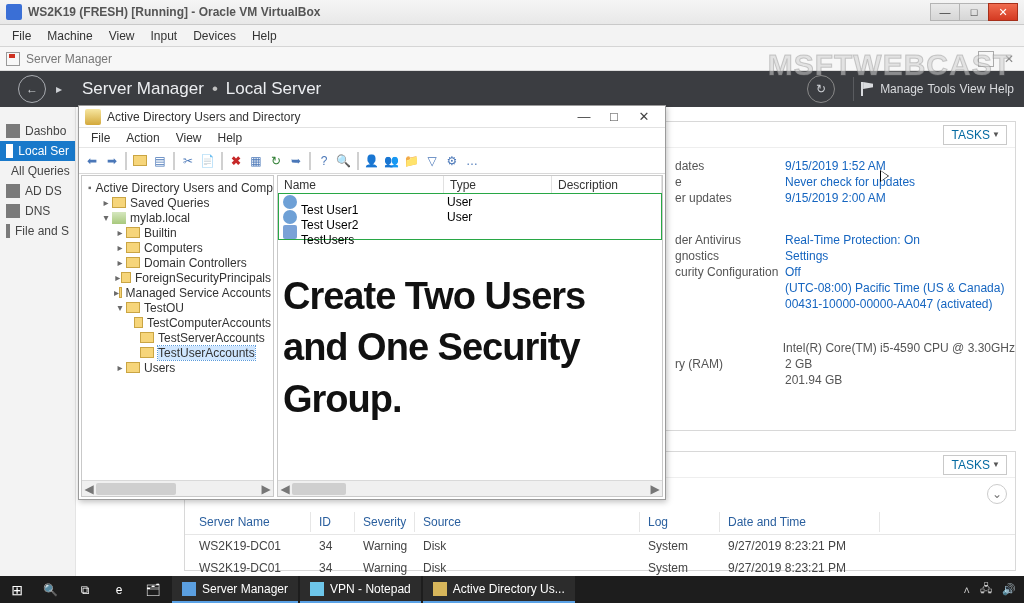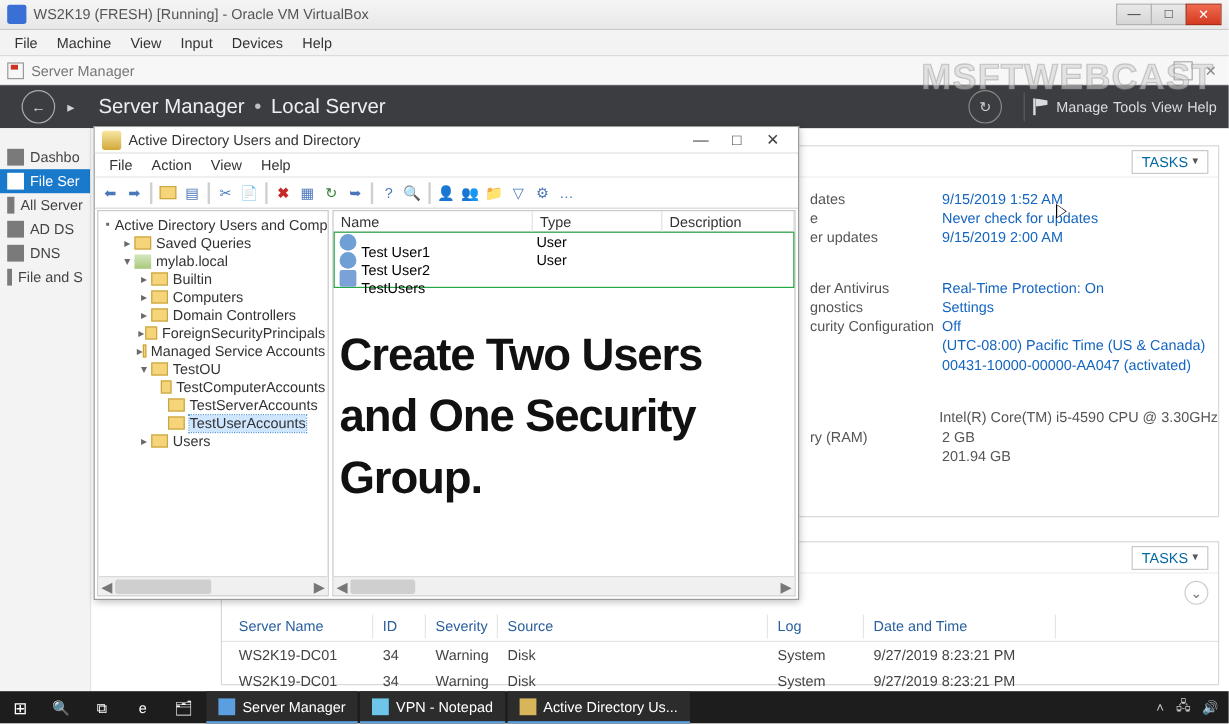--- a/index.html
+++ b/index.html
@@ -1,21 +1,21 @@
 <!DOCTYPE html>
 <html><head>
 <meta charset="utf-8">
 <style>
 * { box-sizing: border-box; margin: 0; padding: 0; font-family: "Segoe UI", Tahoma, sans-serif; }
 body { width: 1024px; height: 603px; overflow: hidden; background: #fff; position: relative; font-size: 12px; }
 
 
 .vb-title { height: 25px; background: linear-gradient(#f5f5f5,#e8e8e8); border-bottom: 1px solid #c9c9c9; display:flex; align-items:center; padding: 0 6px; }
 .vb-title .ico { width:16px; height:16px; background:#3a6fd6; margin-right:6px; border-radius:2px;}
-.vb-title .txt { color:#555; flex:1;}
+.vb-title .txt { color:#555; flex:1;font-weight:bold;}
 .vb-title .winbtns { display:flex; }
 .vb-title .winbtn { width:30px; height:18px; background:linear-gradient(#e9e9e9,#d6d6d6); border:1px solid #b4b4b4; margin-left:-1px; display:flex; align-items:center; justify-content:center; font-size:11px; color:#333;}
 .vb-title .winbtn.close { background: linear-gradient(#f06b4e,#d43a22); color:#fff; border-color:#a62f1a;}
 .vb-menubar { height:22px; background:#f3f3f3; border-bottom:1px solid #d5d5d5; display:flex; align-items:center; padding:0 4px;}
 .vb-menubar span { padding:2px 8px; color:#333; }
 
 
 .sm-title { height: 24px; background:#f7f7f7; border-bottom:1px solid #dcdcdc; display:flex; align-items:center; padding:0 6px; }
 .sm-title .flag { width:14px; height:14px; border:1px solid #999; margin-right:6px; position:relative;}
 .sm-title .flag::before{content:"";position:absolute;left:2px;top:1px;width:6px;height:4px;background:#cf3222;}
@@ -164,25 +164,25 @@
 
 <div class="sm-body">
 
   <div class="sm-left">
     <div class="item">
         <span class="ii"></span>
         <span>Dashbo</span>
       </div>
     <div class="item sel">
         <span class="ii"></span>
-        <span>File Ser</span>
+        <span>Local Ser</span>
       </div>
     <div class="item">
         <span class="ii"></span>
-        <span>All Server</span>
+        <span>All Queries</span>
       </div>
     <div class="item">
         <span class="ii"></span>
         <span>AD DS</span>
       </div>
     <div class="item">
         <span class="ii"></span>
         <span>DNS</span>
       </div>
     <div class="item">

